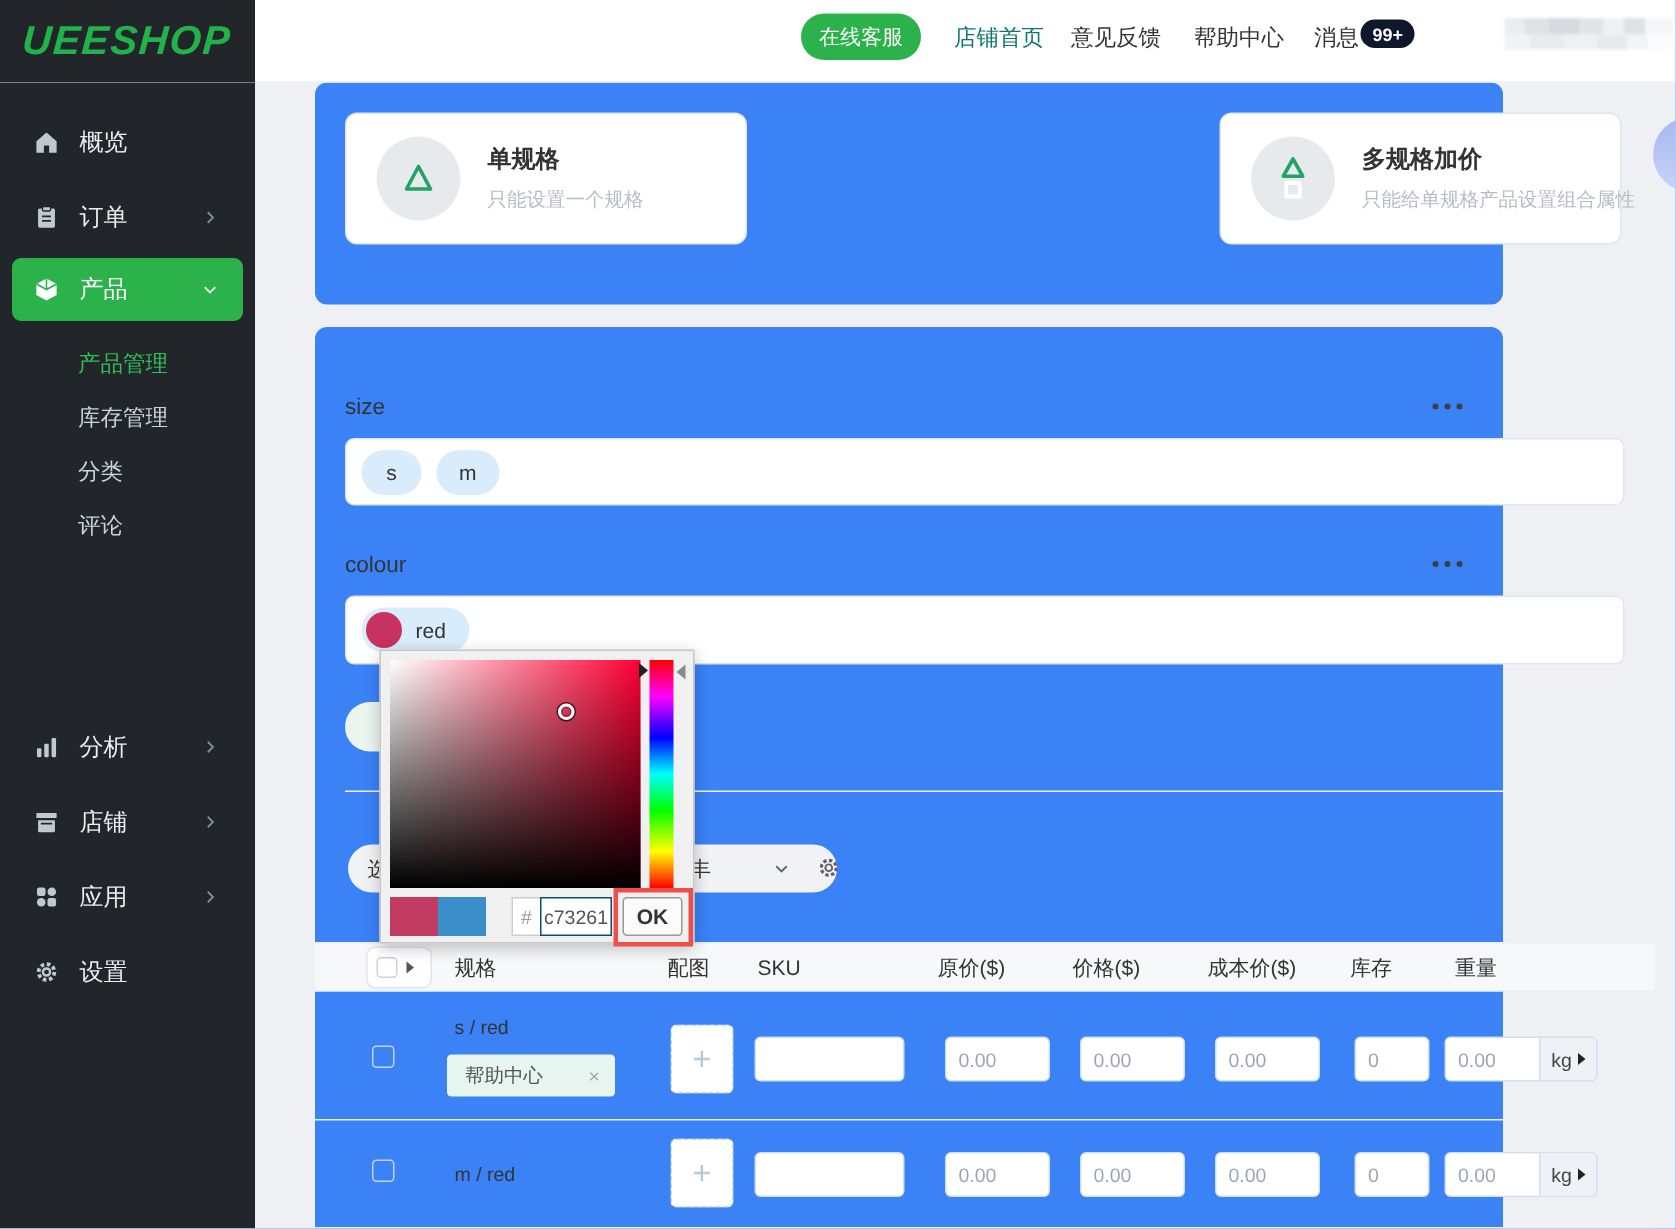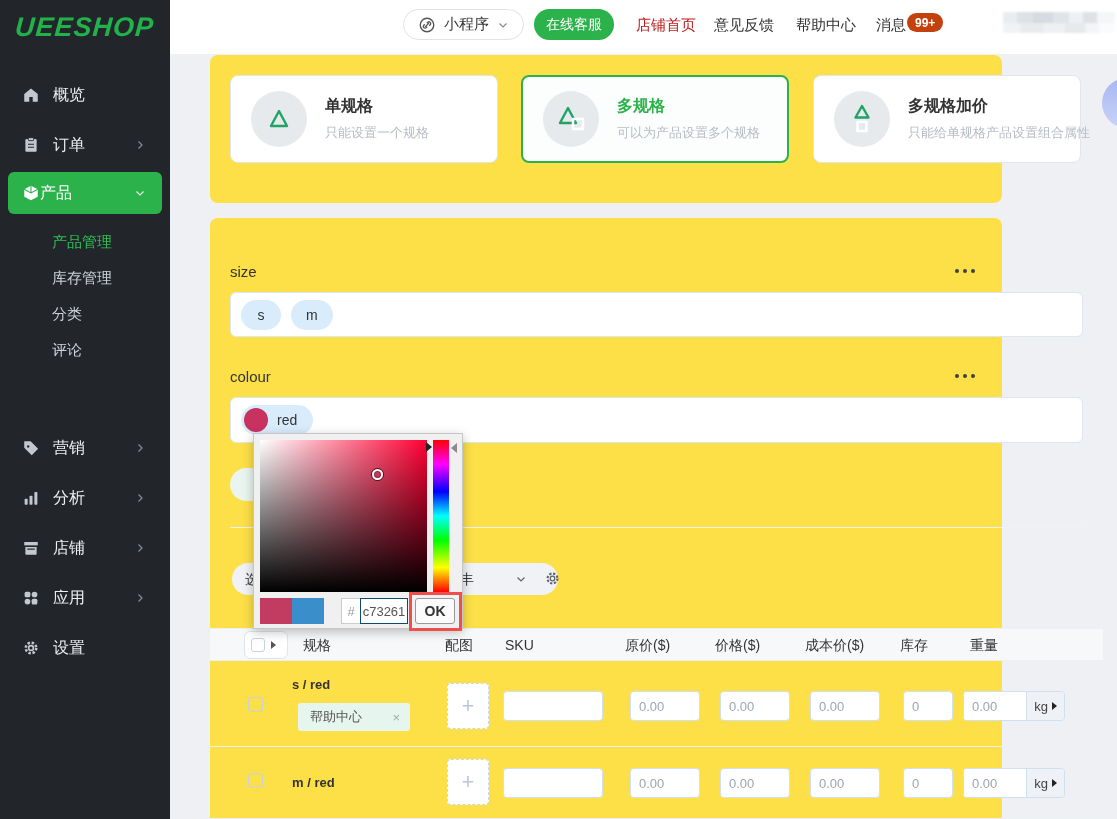--- a/index.html
+++ b/index.html
@@ -6,42 +6,42 @@
   body { font-family:"Liberation Sans", sans-serif; background:#fff; }
   .app { position:relative; width:1117px; height:819px; overflow:hidden; background:#eef0f3; font-family:"Liberation Sans", sans-serif; }
 
   
   .topbar { position:absolute; left:0; top:0; width:1117px; height:55px; background:#fff; border-bottom:1px solid #eef0f2; z-index:20; }
   .logo-area { position:absolute; left:0; top:0; width:170px; height:55px; background:#22262b; display:flex; align-items:center; justify-content:center; }
   .logo { color:#21b24b; font-size:27px; font-weight:bold; font-style:italic; letter-spacing:1px; transform:skewX(-4deg); }
   .mini-pill { position:absolute; left:403px; top:9px; height:31px; padding:0 14px; border:1px solid #dfe3e8; border-radius:16px; display:flex; align-items:center; gap:8px; background:#fff; font-size:15px; color:#333; }
   .cs-btn { position:absolute; left:534px; top:9px; width:80px; height:31px; border-radius:16px; background:#2bb24a; color:#fff; font-size:14px; display:flex; align-items:center; justify-content:center; }
   .topnav-link { position:absolute; top:16px; font-size:15px; color:#333; }
-  .topnav-link.green { color:#b91c1c; }
-  .badge { position:absolute; left:907px; top:13px; height:19px; padding:0 8px; border-radius:10px; background:#c2410c; color:#fff; font-size:12px; font-weight:bold; display:flex; align-items:center; }
+  .topnav-link.green { color:#0f766e; }
+  .badge { position:absolute; left:907px; top:13px; height:19px; padding:0 8px; border-radius:10px; background:#0f172a; color:#fff; font-size:12px; font-weight:bold; display:flex; align-items:center; }
   .blur-account { position:absolute; left:1003px; top:12px; width:112px; height:21px; filter:blur(1px); }
   .blur-account .r1 { height:11px; background:linear-gradient(90deg,#e9edf0 0 14px,#dde2e6 14px 30px,#d5dbe0 30px 50px,#dfe4e8 50px 66px,#eef1f3 66px 80px,#dde2e6 80px 94px,#f4f6f8 94px 112px); }
   .blur-account .r2 { height:10px; background:linear-gradient(90deg,#f0f2f4 0 18px,#e8ebee 18px 40px,#eef0f2 40px 62px,#e6eaed 62px 82px,#f2f4f6 82px 96px,#fafbfc 96px 112px); }
 
   
   .sidebar { position:absolute; left:0; top:55px; width:170px; height:764px; background:#22262b; z-index:15; }
   .side-item { position:absolute; left:0; width:170px; height:40px; display:flex; align-items:center; color:#eceef0; font-size:16px; }
   .side-item .ic { width:18px; height:18px; margin-left:22px; color:#c3c8cf; flex:none; }
   .side-item .lbl { margin-left:13px; }
   .side-item .chev { position:absolute; right:24px; width:12px; height:12px; color:#878d94; }
   .side-active-pill { position:absolute; left:8px; top:117px; width:154px; height:42px; background:#2bb24a; border-radius:6px; display:flex; align-items:center; color:#fff; font-size:16px; }
   .side-active-pill .ic { width:18px; height:18px; margin-left:14px; color:#fff; }
-  .side-active-pill .lbl { }
+  .side-active-pill .lbl { margin-left:13px; }
   .side-active-pill .chev { position:absolute; right:16px; width:12px; height:12px; color:#dff3e4; }
   .side-sub { position:absolute; left:52px; font-size:15px; color:#ced3d9; cursor:pointer; }
   .side-sub.active { color:#2fbf53; }
 
   
   .main { position:absolute; left:170px; top:55px; width:947px; height:764px; }
-  .card { position:absolute; left:40px; width:792px; background:#fde047; border-radius:8px; }
+  .card { position:absolute; left:40px; width:792px; background:#3b82f6; border-radius:8px; }
   .card1 { top:0; height:148px; }
   .card2 { top:163px; height:601px; border-radius:8px 8px 0 0; }
 
   
   .opt-card { position:absolute; top:20px; height:88px; width:268px; border:1px solid #dfe6ee; border-radius:8px; background:#fff; display:flex; align-items:center; cursor:pointer; }
   .opt-card.selected { border:2px solid #2bb24a; background:#fbfefc; }
   .opt-icon { width:56px; height:56px; border-radius:50%; background:#e7eaed; margin-left:20px; flex:none; display:flex; align-items:center; justify-content:center; }
   .opt-text { margin-left:18px; }
   .opt-title { font-size:16px; font-weight:bold; color:#333; }
   .opt-card.selected .opt-title { color:#2bb24a; }
@@ -84,21 +84,21 @@
   
   .thead { position:absolute; left:0; top:410px; width:893px; height:33px; background:#f7f8fa; border-top:1px solid #ecf0f3; border-bottom:1px solid #ecf0f3; font-size:14px; color:#333; }
   .th { position:absolute; top:8px; }
   .chk-group { position:absolute; left:34px; top:2px; width:44px; height:28px; background:#fff; border:1px solid #dfe5ec; border-radius:6px; display:flex; align-items:center; gap:6px; padding-left:6px; }
   .checkbox { width:14px; height:14px; border:1px solid #c6d3e0; border-radius:3px; background:#fff; cursor:pointer; }
   .tri-r { width:0; height:0; border-top:4px solid transparent; border-bottom:4px solid transparent; border-left:5px solid #555; }
   .trow { position:absolute; left:0; width:893px; border-bottom:1px solid #eef1f4; font-size:13px; color:#333; }
   .row1 { top:443px; height:86px; }
   .row2 { top:529px; height:72px; }
   .rchk { position:absolute; left:38px; width:15px; height:15px; border:1px solid #c6d3e0; border-radius:3px; cursor:pointer; }
-  .spec-name { position:absolute; left:82px;font-weight:bold; }
+  .spec-name { position:absolute; left:93px; }
   .def-tag { position:absolute; left:88px; width:112px; height:28px; background:#e6f5ed; border-radius:3px; display:flex; align-items:center; font-size:13px; color:#555; }
   .def-tag .t { margin-left:12px; }
   .def-tag .x { position:absolute; right:10px; color:#9ab0a3; font-size:13px; cursor:pointer; }
   .upload { position:absolute; left:237px; width:42px; height:46px; border:1px dashed #c9d8e8; border-radius:4px; color:#b9c9da; font-size:22px; display:flex; align-items:center; justify-content:center; cursor:pointer; background:#fff; }
   .tin { position:absolute; height:30px; border:1px solid #cfe0f0; border-radius:4px; font-size:13px; color:#333; padding:0 8px; background:#fff; }
   .tin::placeholder { color:#9aa6b2; opacity:1; }
   .w-group { position:absolute; left:753px; width:102px; height:30px; border:1px solid #cfe0f0; border-radius:4px; display:flex; overflow:hidden; background:#fff; }
   .w-in { width:62px; border:none; outline:none; font-size:13px; padding:0 8px; color:#333; }
   .w-in::placeholder { color:#9aa6b2; opacity:1; }
   .w-unit { width:40px; background:#eef1f5; border-left:1px solid #cfe0f0; display:flex; align-items:center; justify-content:center; gap:4px; font-size:13px; color:#444; cursor:pointer; }
@@ -111,34 +111,20 @@
 </style>
 </head>
 <body>
 
 <div class="app">
 
   <div class="topbar">
     <div class="logo-area">
       <span class="logo">UEESHOP</span>
     </div>
-    <div class="mini-pill">
-      <span>
-        <svg width="18" height="18" viewBox="0 0 24 24" fill="none" stroke="#555" stroke-width="1.8">
-            <circle cx="12" cy="12" r="9"></circle>
-            <path d="M9.5 14.5 L14.5 9.5 M9 11 l-1.2 1.2 a2.3 2.3 0 0 0 3.3 3.3 L12.3 14.3 M15 13 l1.2-1.2 a2.3 2.3 0 0 0 -3.3-3.3 L11.7 9.7"></path>
-          </svg>
-      </span>
-      <span>小程序</span>
-      <span class="chev-down">
-        <svg width="12" height="12" viewBox="0 0 24 24" fill="none" stroke="#888" stroke-width="2.4">
-            <path d="M9 5 l7 7 -7 7"></path>
-          </svg>
-      </span>
-    </div>
     <div class="cs-btn">
       <span>在线客服</span>
     </div>
     <a class="topnav-link green" style="left:636px">店铺首页</a>
     <a class="topnav-link" style="left:714px">意见反馈</a>
     <a class="topnav-link" style="left:796px">帮助中心</a>
     <a class="topnav-link" style="left:876px">消息</a>
     <span class="badge">99+</span>
     <div class="blur-account">
         <div class="r1"></div>
@@ -182,33 +168,20 @@
           <svg viewBox="0 0 24 24" fill="none" stroke="currentColor" stroke-width="2.4">
             <path d="M9 5 l7 7 -7 7"></path>
           </svg>
         </span>
     </div>
     <span class="side-sub active" style="top:178px">产品管理</span>
     <span class="side-sub" style="top:214px">库存管理</span>
     <span class="side-sub" style="top:250px">分类</span>
     <span class="side-sub" style="top:286px">评论</span>
 
-    <div class="side-item" style="top:373px">
-      <span class="ic">
-          <svg viewBox="0 0 24 24" fill="currentColor">
-            <path fill-rule="evenodd" d="M3 3 h8.5 L21.5 13 l-8.5 8.5 L3 11.5 Z M8.2 8.2 a1.7 1.7 0 1 0 0.01 0 Z"></path>
-          </svg>
-        </span>
-      <span class="lbl">营销</span>
-      <span class="chev">
-          <svg viewBox="0 0 24 24" fill="none" stroke="currentColor" stroke-width="2.4">
-            <path d="M9 5 l7 7 -7 7"></path>
-          </svg>
-        </span>
-    </div>
     <div class="side-item" style="top:473px">
       <span class="ic">
           <svg viewBox="0 0 24 24" fill="currentColor">
             <path d="M3 4 h18 v4.5 h-18 Z"></path>
             <path d="M4.5 10.5 h15 V20 a1 1 0 0 1 -1 1 h-13 a1 1 0 0 1 -1 -1 Z"></path>
             <path d="M7 13.5 h10" stroke="#22262b" stroke-width="1.6"></path>
           </svg>
         </span>
       <span class="lbl">店铺</span>
       <span class="chev">
@@ -264,32 +237,20 @@
     <div class="card card1">
       <div class="opt-card" style="left:20px">
         <div class="opt-icon">
           <svg width="30" height="30" viewBox="0 0 30 30" fill="none" stroke="#21a366" stroke-width="2.4" stroke-linejoin="round">
               <path d="M15 7 L23 22 H7 Z"></path>
             </svg>
         </div>
         <div class="opt-text">
           <div class="opt-title">单规格</div>
           <div class="opt-desc">只能设置一个规格</div>
-        </div>
-      </div>
-      <div class="opt-card selected" style="left:311px">
-        <div class="opt-icon">
-          <svg width="34" height="34" viewBox="0 0 34 34" fill="none" stroke-linejoin="round">
-              <path d="M14 6 L22 21 H6 Z" stroke="#21a366" stroke-width="2.4"></path>
-              <rect x="19" y="17" width="10" height="10" stroke="#fff" stroke-width="2.6"></rect>
-            </svg>
-        </div>
-        <div class="opt-text">
-          <div class="opt-title">多规格</div>
-          <div class="opt-desc">可以为产品设置多个规格</div>
         </div>
       </div>
       <div class="opt-card" style="left:603px; width:268px">
         <div class="opt-icon">
           <svg width="30" height="34" viewBox="0 0 30 34" fill="none" stroke-linejoin="round">
               <path d="M15 4 L21.5 15.5 H8.5 Z" stroke="#21a366" stroke-width="2.4"></path>
               <rect x="10.5" y="20" width="9" height="9" stroke="#fff" stroke-width="2.6"></rect>
             </svg>
         </div>
         <div class="opt-text">

